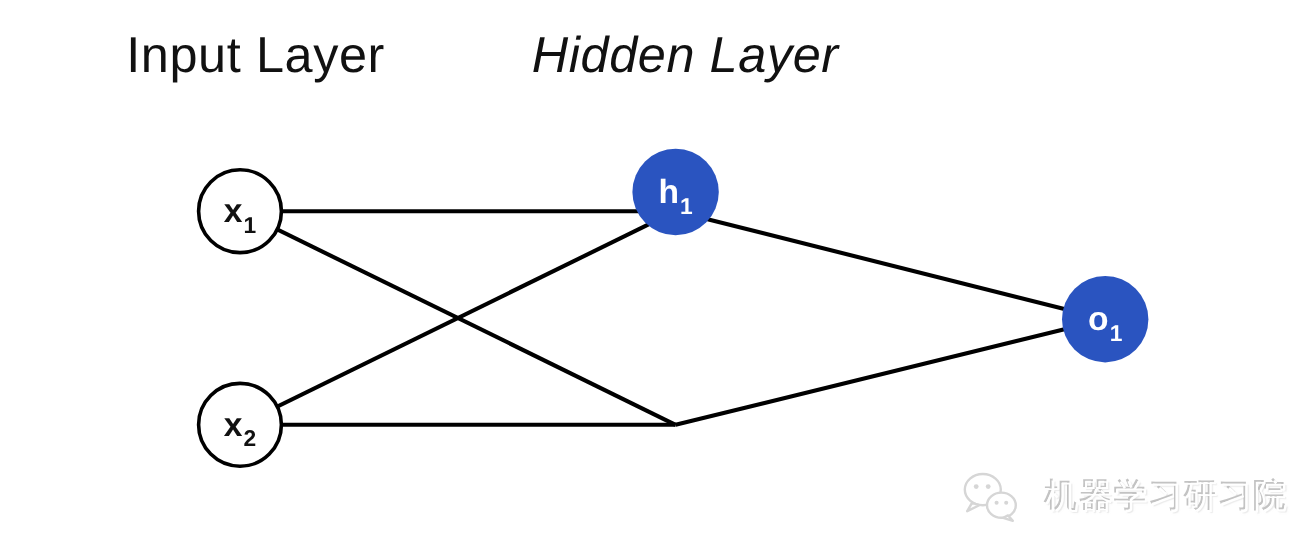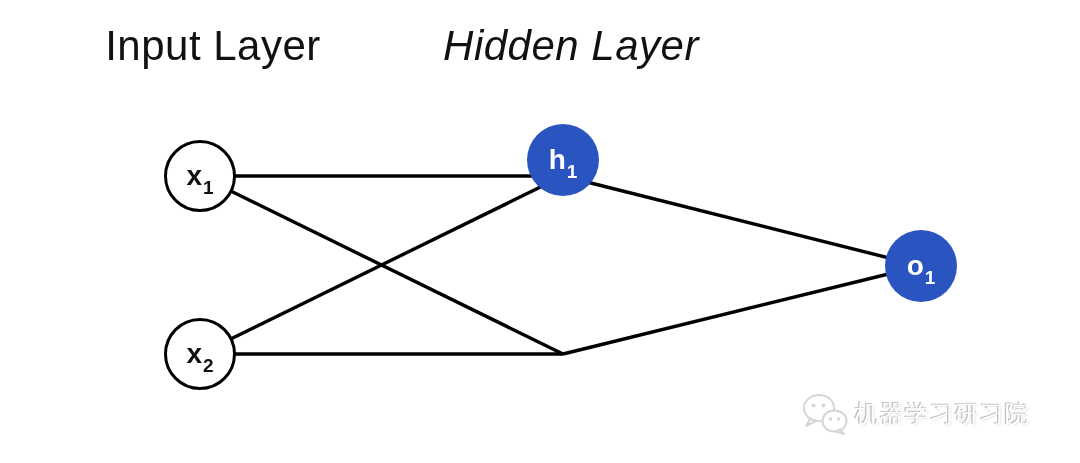--- a/index.html
+++ b/index.html
@@ -76,27 +76,28 @@
     position: absolute;
     left: 800px;
     top: 392px;
     display: flex;
     align-items: center;
     gap: 7px;
     user-select: none;
   }
   .wm-icon { display: block; }
   .wm-text {
-    font-size: 24px;
+    font-size: 28px;
     letter-spacing: 1px;
     color: #ffffff;
     text-shadow:
       -1.4px -1.4px 0 rgba(185,185,185,0.85),
       1px 1px 1px rgba(215,215,215,0.55);
     white-space: nowrap;
+    margin-left: 16px;
   }
 </style>
 </head>
 <body>
 
 <div class="canvas">
 
   <div class="layer-title title-input">Input Layer</div>
   <div class="layer-title title-hidden">Hidden Layer</div>
 

